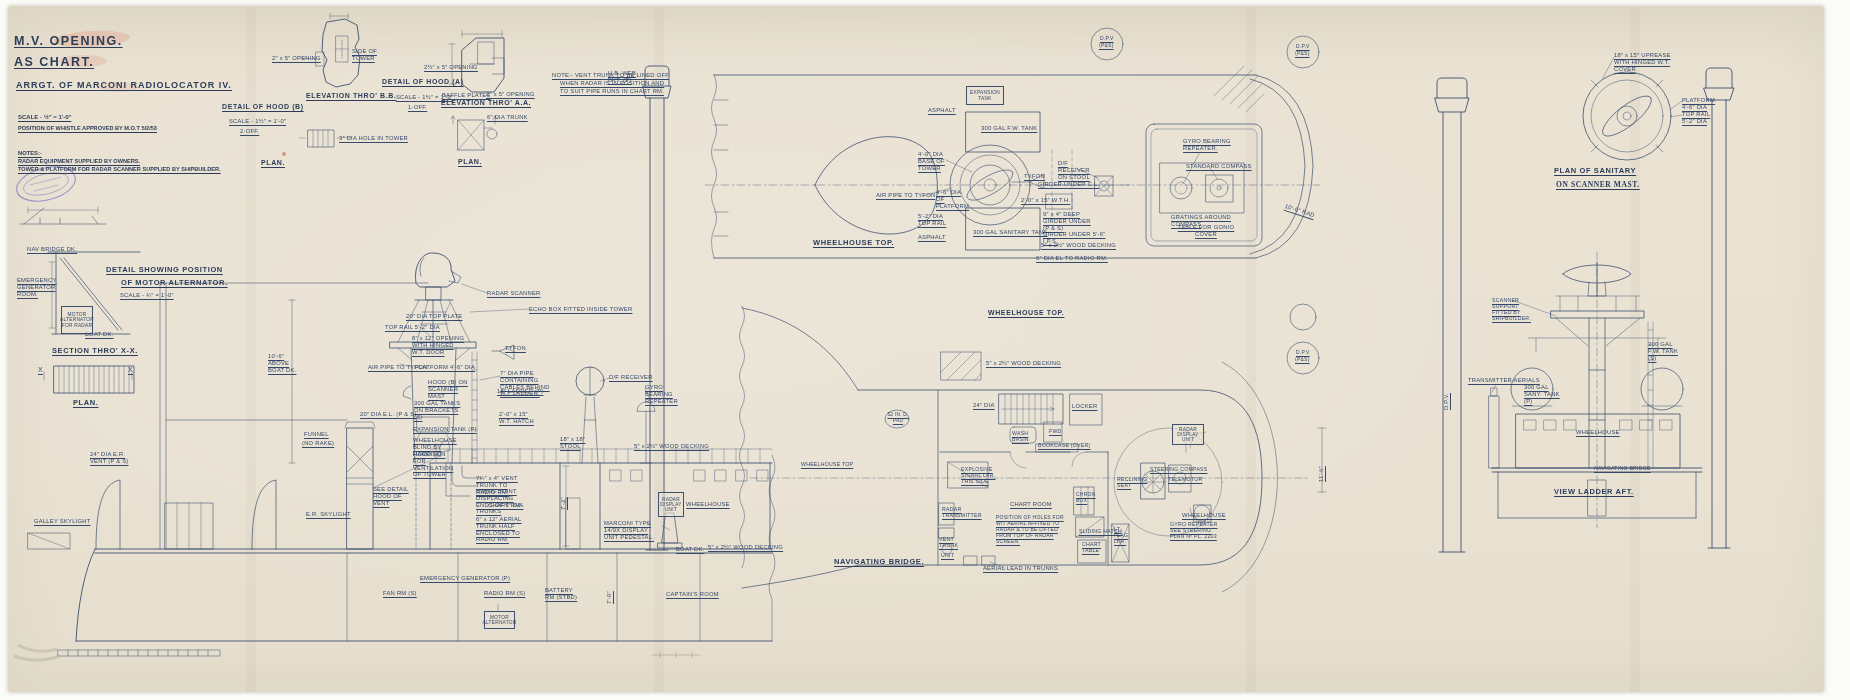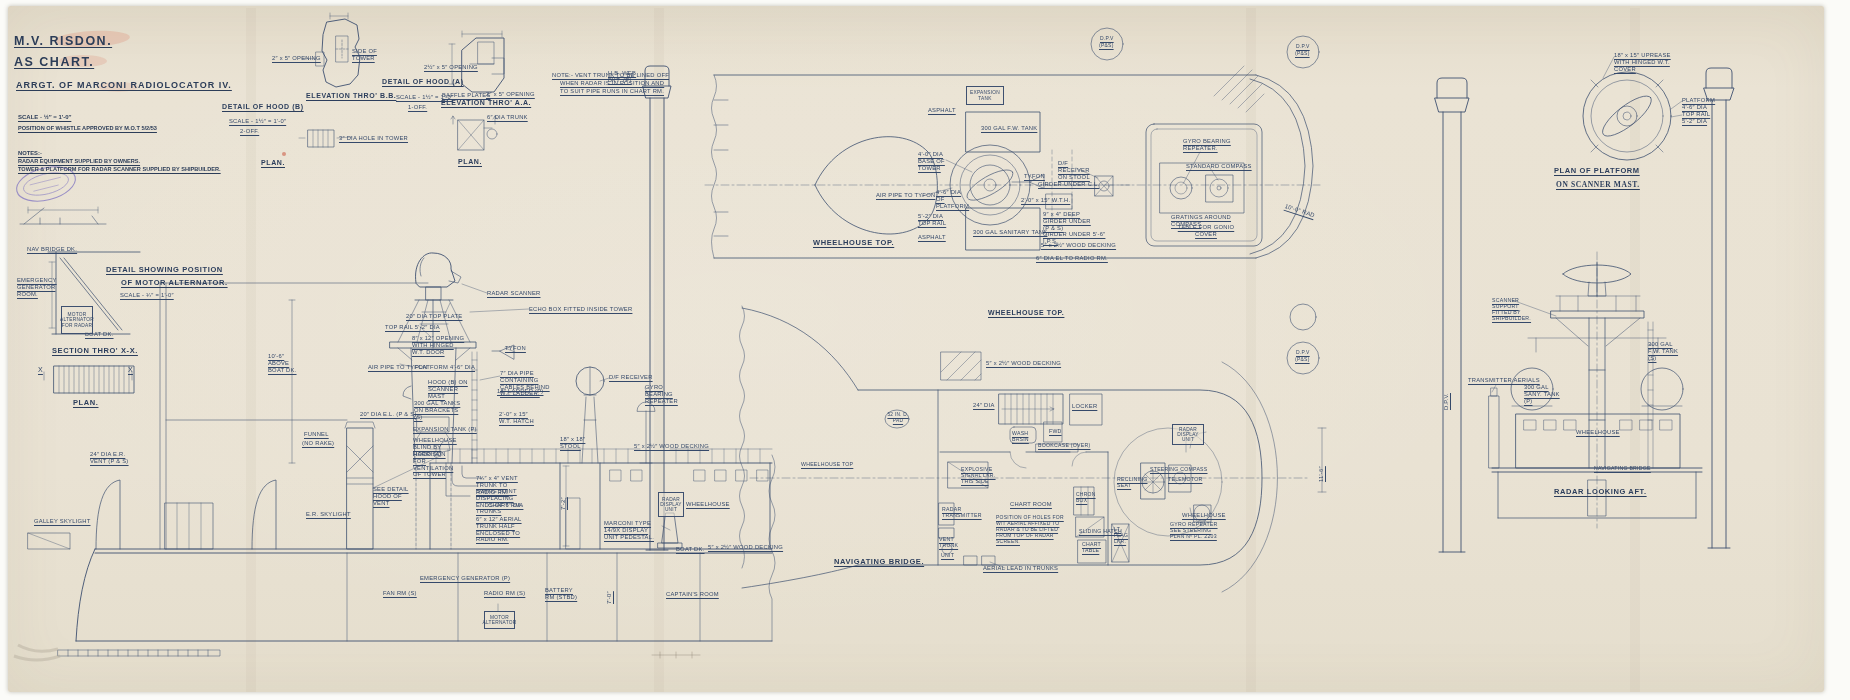--- a/index.html
+++ b/index.html
@@ -286,21 +286,21 @@
       <rect x="246" y="8" width="10" height="684" fill="rgba(110,95,70,0.045)"></rect>
       <rect x="654" y="8" width="10" height="684" fill="rgba(110,95,70,0.045)"></rect>
       <rect x="1246" y="8" width="10" height="684" fill="rgba(110,95,70,0.045)"></rect>
       <rect x="1630" y="8" width="10" height="684" fill="rgba(110,95,70,0.045)"></rect>
     </g>
   </svg>
 
   <div class="layer" id="labels">
 
     <div>
-      <div class="tb u" style="left:14px;top:34px;font-size:12.5px;letter-spacing:1.5px;font-weight:bold;">M.V. RISDON.</div>
+      <div class="tb u" style="left:14px;top:34px;font-size:12.5px;letter-spacing:1.5px;font-weight:bold;">M.V. OPENING.</div>
       <div class="tb u" style="left:14px;top:55px;font-size:12.5px;letter-spacing:1.5px;font-weight:bold;">AS CHART.</div>
       <div class="tb u" style="left:16px;top:80px;font-size:9px;letter-spacing:1px;">ARRGT. OF MARCONI RADIOLOCATOR IV.</div>
       <div class="tb u" style="left:18px;top:114px;font-size:6px;">SCALE - ½″ = 1'-0″</div>
       <div class="tb u" style="left:18px;top:125px;font-size:5.6px;">POSITION OF WHISTLE APPROVED BY M.O.T  5/2/53</div>
       <div class="tb u" style="left:18px;top:150px;font-size:5.8px;">NOTES:-</div>
       <div class="tb u" style="left:18px;top:158px;font-size:5.6px;">RADAR EQUIPMENT SUPPLIED BY OWNERS.</div>
       <div class="tb u" style="left:18px;top:166px;font-size:5.6px;">TOWER &amp; PLATFORM FOR RADAR SCANNER SUPPLIED BY SHIPBUILDER.</div>
     </div>
 
     <div>
@@ -310,23 +310,23 @@
         <div class="tl" style="left: 441px; top: 99px; font-size: 7px;">ELEVATION THRO' A.A.</div>
         <div class="tl" style="left: 261px; top: 159px; font-size: 7px;">PLAN.</div>
         <div class="tl" style="left: 458px; top: 158px; font-size: 7px;">PLAN.</div>
         <div class="tl" style="left: 106px; top: 266px;">DETAIL SHOWING POSITION</div>
         <div class="tl" style="left: 112px; top: 279px; margin-left: 9px;">OF MOTOR ALTERNATOR.</div>
         <div class="tl" style="left: 52px; top: 347px;">SECTION THRO' X-X.</div>
         <div class="tl" style="left: 73px; top: 399px;">PLAN.</div>
         <div class="tl" style="left: 813px; top: 239px;">WHEELHOUSE TOP.</div>
         <div class="tl" style="left: 988px; top: 309px; font-size: 7px;">WHEELHOUSE TOP.</div>
         <div class="tl" style="left: 834px; top: 558px;">NAVIGATING BRIDGE.</div>
-        <div class="tl" style="left: 1554px; top: 167px;">PLAN OF PLATFORM</div>
+        <div class="tl" style="left: 1554px; top: 167px;">PLAN OF SANITARY</div>
         <div class="tl" style="left: 1556px; top: 181px; font-family: Liberation Serif, serif;">ON SCANNER MAST.</div>
-        <div class="tl" style="left: 1554px; top: 488px;">RADAR LOOKING AFT.</div>
+        <div class="tl" style="left: 1554px; top: 488px;">VIEW LADDER AFT.</div>
       </div>
     <div>
         <div class="an" style="left: 272px; top: 55px;">2″ x 5″ OPENING</div>
         <div class="an wrapped" style="left: 352px; top: 48px; width: 26px;">SIDE OF TOWER</div>
         <div class="an" style="left: 339px; top: 135px;">3″ DIA HOLE IN TOWER</div>
         <div class="an" style="left: 424px; top: 64px;">2½″ x 5″ OPENING</div>
         <div class="an" style="left: 442px; top: 92px;">BAFFLE PLATES</div>
         <div class="an" style="left: 486px; top: 91px;">2″ x 5″ OPENING</div>
         <div class="an" style="left: 487px; top: 114px;">6″ DIA TRUNK</div>
         <div class="an" style="left: 552px; top: 72px;">NOTE:- VENT TRUNK TO BE LINED OFF</div>

